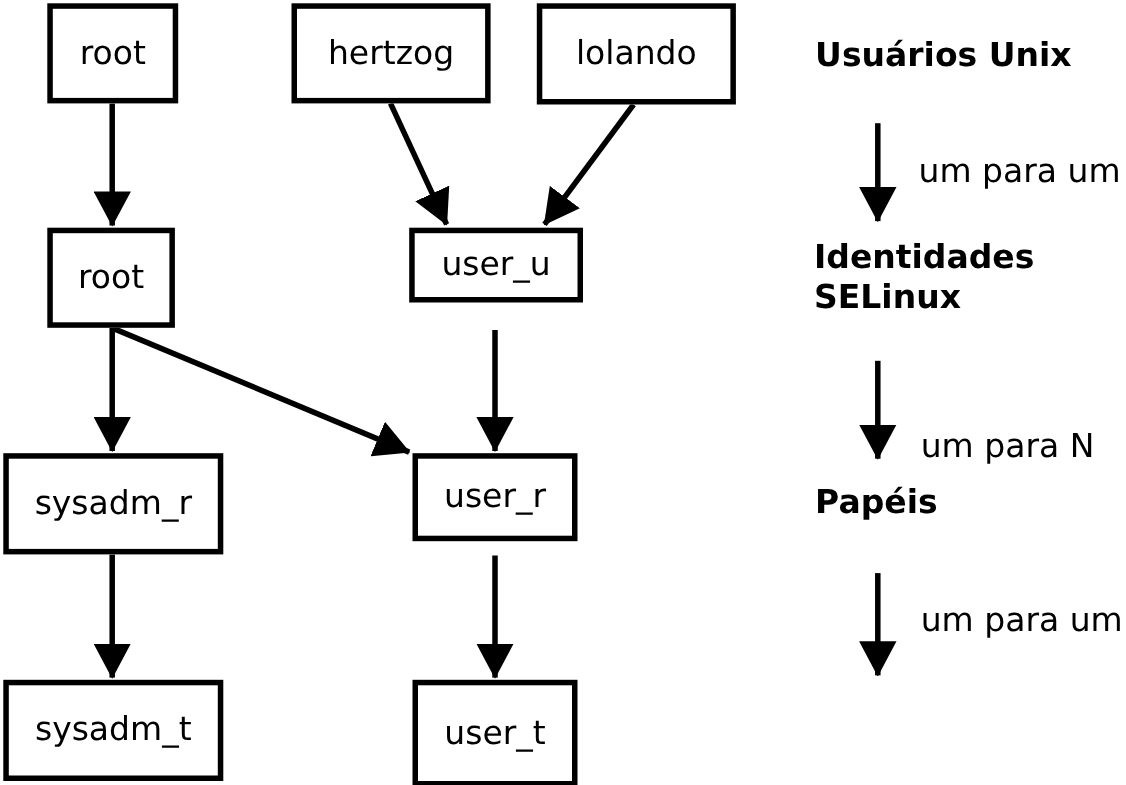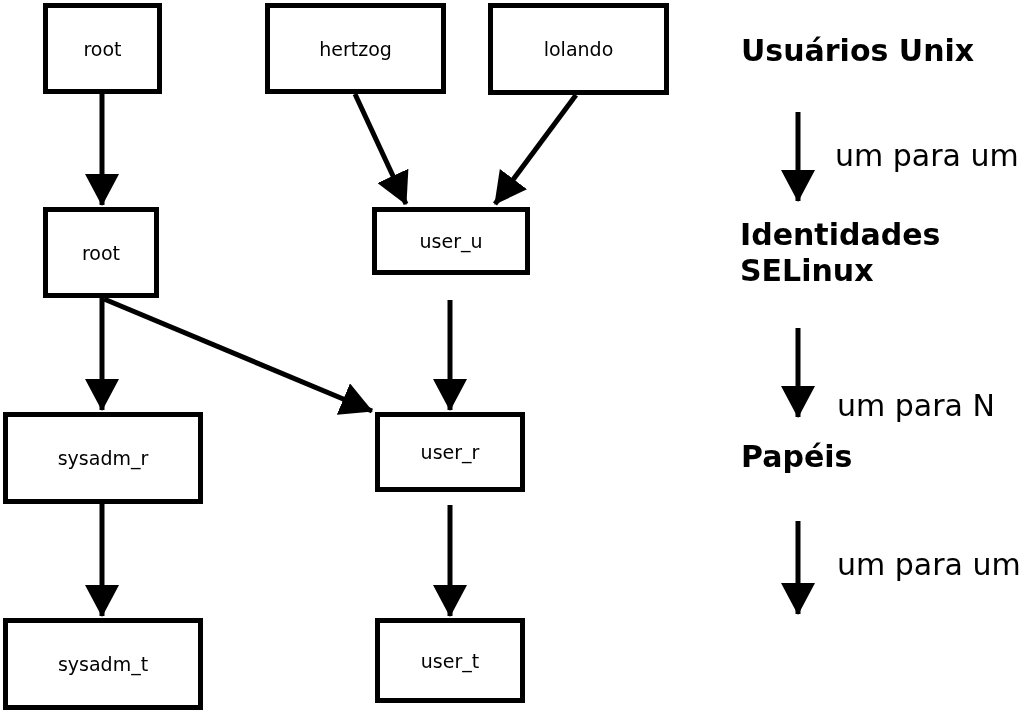--- a/index.html
+++ b/index.html
@@ -18,42 +18,42 @@
     width: 1024px; height: 714px;
   }
   .box {
     position: absolute;
     box-sizing: border-box;
     border: 5px solid #000000;
     background: #ffffff;
     display: flex;
     align-items: center;
     justify-content: center;
-    font-size: 19px;
+    font-size: 30px;
     line-height: 36px;
     white-space: nowrap;
   }
   .lbl {
     position: absolute;
     font-size: 30px;
     line-height: 36px;
     white-space: nowrap;
   }
   .bold { font-weight: bold; }
 
   
   .box-unix-root   { left: 43px;  top: 3px;   width: 119px; height: 91px; }
   .box-hertzog     { left: 265px; top: 3px;   width: 181px; height: 91px; }
   .box-lolando     { left: 488px; top: 3px;   width: 181px; height: 92px; }
   .box-sel-root    { left: 43px;  top: 207px; width: 116px; height: 91px; }
   .box-user-u      { left: 372px; top: 207px; width: 158px; height: 68px; }
   .box-sysadm-r    { left: 3px;   top: 412px; width: 200px; height: 92px; }
   .box-user-r      { left: 375px; top: 412px; width: 150px; height: 80px; }
   .box-sysadm-t    { left: 3px;   top: 618px; width: 200px; height: 92px; }
-  .box-user-t      { left: 375px; top: 618px; width: 150px; height: 85px; }
+  .box-user-t      { left: 375px; top: 618px; width: 150px; height: 97px; }
 
   
   .lbl-unix-users   { left: 741px; top: 33px;  }
   .lbl-one-one-1    { left: 835px; top: 138px; }
   .lbl-identities-1 { left: 740px; top: 217px; }
   .lbl-identities-2 { left: 740px; top: 253px; }
   .lbl-one-n        { left: 837px; top: 356px; margin-top: 32px; }
   .lbl-roles        { left: 741px; top: 439px; }
   .lbl-one-one-2    { left: 837px; top: 547px; }
   .lbl-domain       { left: 741px; top: 646px; }

